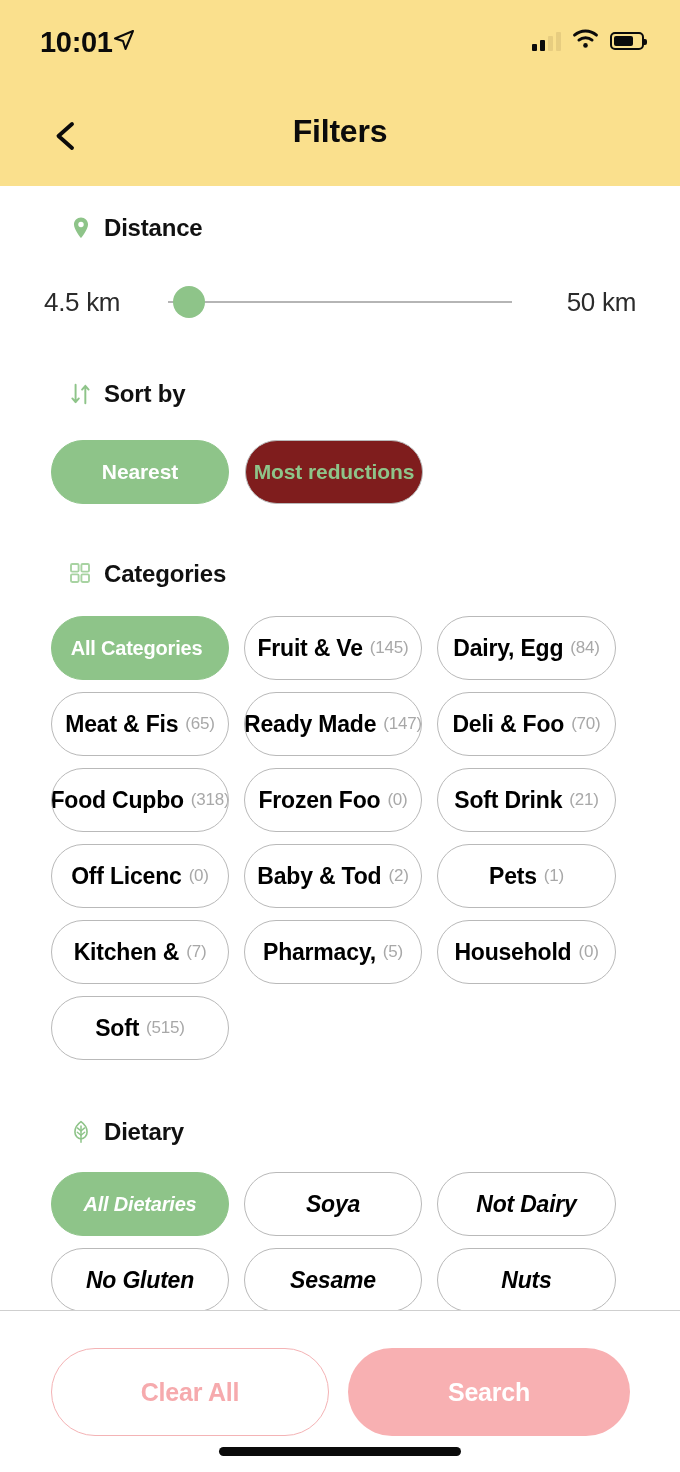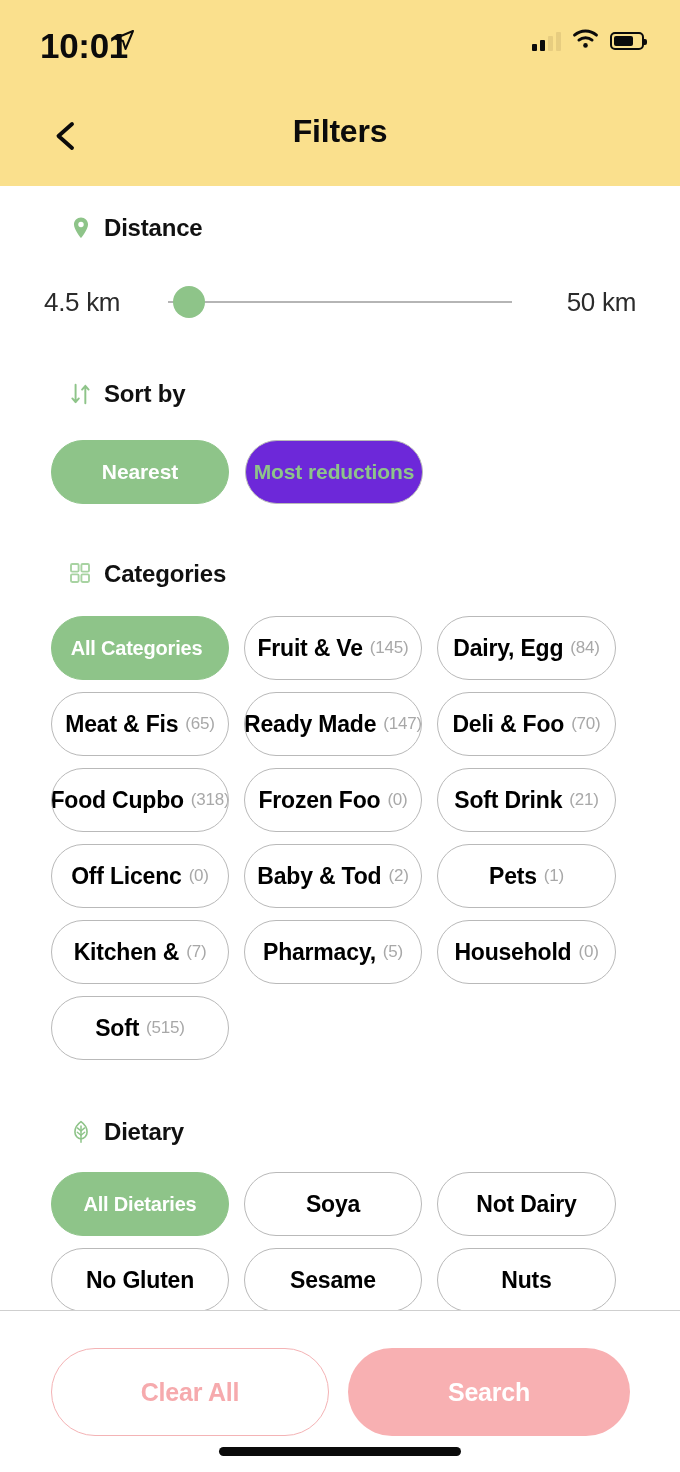--- a/index.html
+++ b/index.html
@@ -15,21 +15,21 @@
   
   .header {
     position:absolute; left:0; top:0; width:680px; height:186px;
     background:#fae08d;
   }
   .statusbar {
     position:absolute; left:0; top:0; width:680px; height:76px;
   }
   .status-time {
     position:absolute; left:40px; top:26px;
-    font-size:35px; font-weight:600; color:#0b0b0b;
+    font-size:29px; font-weight:600; color:#0b0b0b;
     letter-spacing:-0.3px;
   }
   .status-loc {
     position:absolute; left:112px; top:28px; width:24px; height:24px;
   }
   .status-right {
     position:absolute; right:36px; top:28px;
     display:flex; align-items:center; gap:11px;
   }
   .signal { display:flex; align-items:flex-end; gap:3px; height:20px; }
@@ -93,21 +93,21 @@
   .slider-thumb {
     position:absolute; left:5px; top:6px; width:32px; height:32px;
     background:#8ec489; border-radius:50%;
   }
 
   
   .sort-head { margin-top:56px; }
   .sort-row { margin-top:32px; padding-left:51px; display:flex; gap:16px; }
 
   .pill {
-    border-radius:34px; border:1.5px solid #b9b9b9; background:#6d28d9;
+    border-radius:34px; border:1.5px solid #b9b9b9; background:#7f1d1d;
     display:flex; align-items:center; justify-content:center;
     font-weight:700; color:#8ec489; cursor:pointer; text-align:center;
     letter-spacing:-0.1px;
   }
   .pill.selected { background:#8ec489; border-color:#8ec489; color:#ffffff; }
 
   .sort-pill { height:64px; font-size:21px; }
   .sort-pill.w1 { width:178px; }
   .sort-pill.w2 { width:178px; }
 
@@ -132,21 +132,21 @@
     font-size:17px; font-weight:400; color:#a8a8a8; letter-spacing:-0.2px;
   }
 
   
   .diet-head { margin-top:58px; }
   .diet-grid {
     margin-top:26px; padding-left:51px;
     display:grid; grid-template-columns:178px 178px 179px;
     column-gap:15px; row-gap:12px; width:630px;
   }
-  .diet-chip { height:64px; font-size:20px; }
+  .diet-chip { height:64px; font-size:20px;font-style:italic; }
 
   
   .footer-divider {
     position:absolute; left:0; top:1310px; width:680px; height:1px; background:#cfcfcf;
   }
   .footer {
     position:absolute; left:0; top:1311px; width:680px; height:161px; background:#fff;
   }
   .footer-inner {
     position:absolute; left:51px; top:37px; display:flex; gap:19px;

